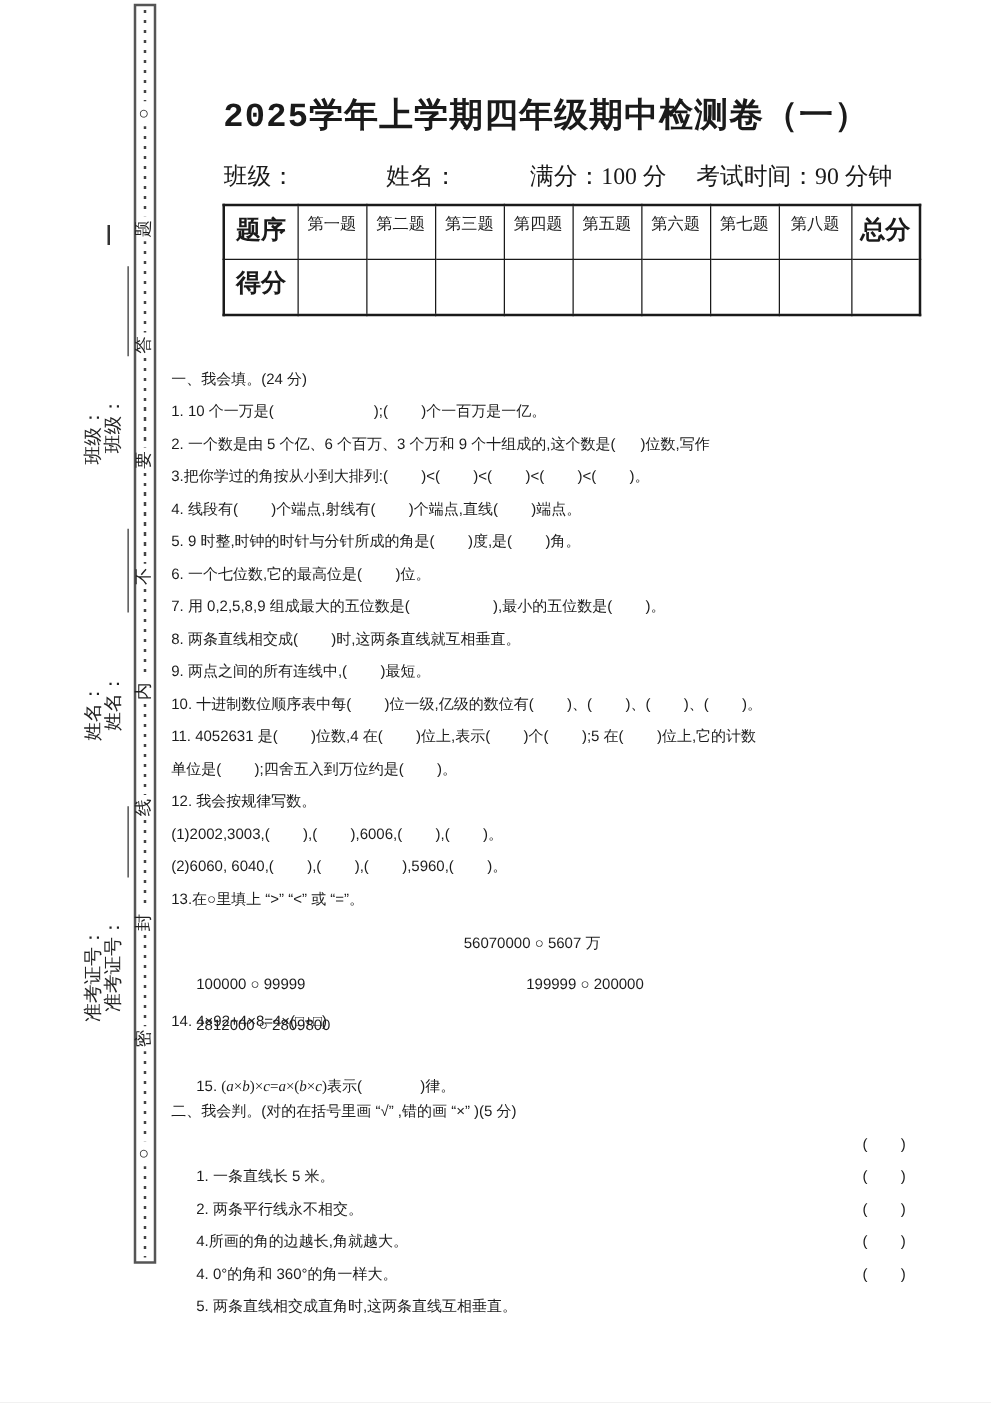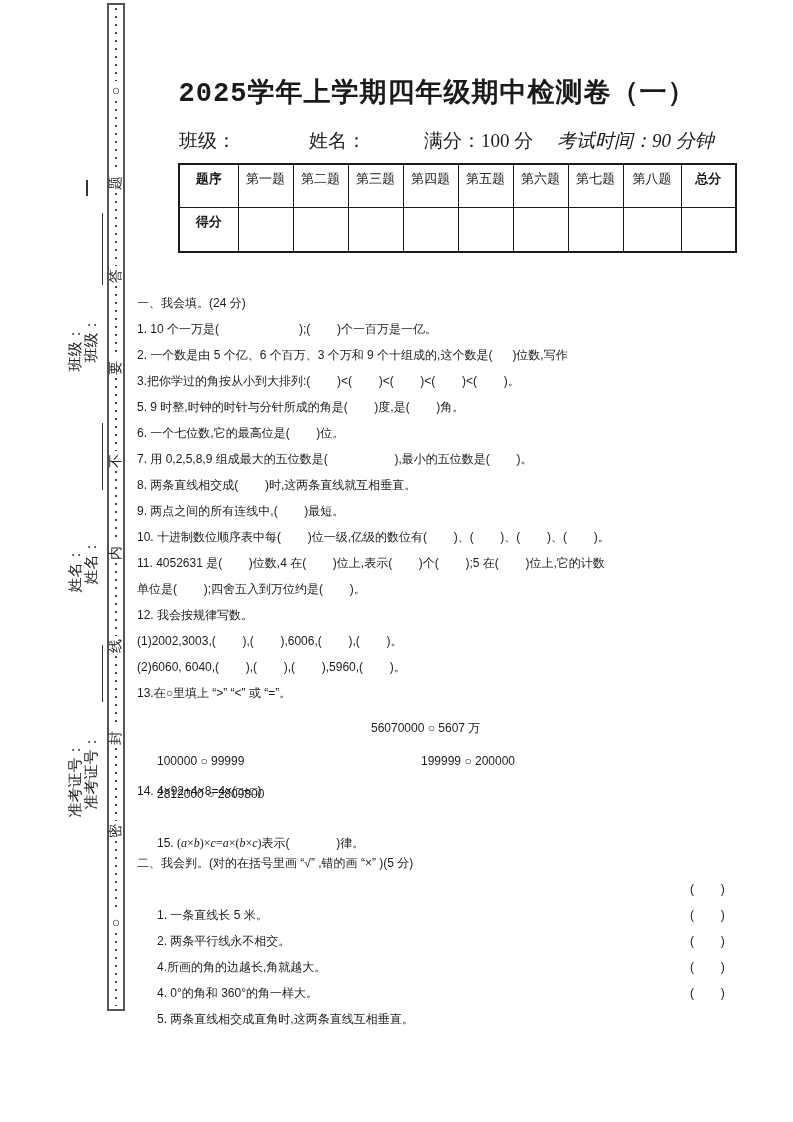--- a/index.html
+++ b/index.html
@@ -19,27 +19,27 @@
   .vline{position:absolute;width:1px;background:#333;}
   .vdash{position:absolute;left:86px;top:180px;width:1.5px;height:16px;background:#333;}
 
   
   .title{position:absolute;left:137px;top:74px;width:600px;text-align:center;
          font-family:Liberation Mono, monospace;font-weight:bold;font-size:27px;
          letter-spacing:1px;white-space:nowrap;}
   .info-row{position:absolute;left:137px;top:128px;width:640px;height:26px;
             font-family:"Liberation Serif",serif;font-size:19px;}
   .info-row span{position:absolute;top:0;white-space:pre;}
-  .info-class{left:42px;} .info-name{left:172px;} .info-score{left:287px;} .info-time{left:420px;font-style:italic;}
+  .info-class{left:42px;} .info-name{left:172px;} .info-score{left:287px;} .info-time{left:420px;}
 
   
   table.score{position:absolute;left:178px;top:163px;border-collapse:collapse;
               table-layout:fixed;border:2px solid #1a1a1a;}
   table.score td{border:1px solid #1a1a1a;vertical-align:top;padding:5px 0 0 0;text-align:center;}
-  td.big{font-weight:bold;font-size:13px;font-family:"Liberation Sans",sans-serif;}
+  td.big{font-weight:bold;font-size:20px;font-family:"Liberation Sans",sans-serif;}
   td.small{font-family:"Liberation Serif",serif;font-size:13px;color:#222;padding-top:8px;}
   tr.r1 td{height:37px;} tr.r2 td{height:38px;}
 
   
   .content{position:absolute;left:137px;top:290px;width:640px;font-size:12px;
            font-weight:500;color:#1c1c1c;}
   .q-line{height:26px;line-height:26px;white-space:pre;}
   .cmp-row{position:relative;height:33px;line-height:33px;white-space:pre;}
   .cmp-row .cmp-right{position:absolute;top:0;}
   .cmp1{margin-top:6px;} .cmp1 .cmp-right{left:234px;} .cmp2 .cmp-right{left:284px;}
@@ -140,20 +140,21 @@
       <td></td>
     </tr>
   </tbody>
     </table>
 
   <div class="content">
     <div class="q-line">一、我会填。(24 分)</div>
     <div class="q-line">1. 10 个一万是(                        );(        )个一百万是一亿。</div>
     <div class="q-line">2. 一个数是由 5 个亿、6 个百万、3 个万和 9 个十组成的,这个数是(      )位数,写作</div>
     <div class="q-line">3.把你学过的角按从小到大排列:(        )&lt;(        )&lt;(        )&lt;(        )&lt;(        )。</div>
+    <div class="q-line">4. 线段有(        )个端点,射线有(        )个端点,直线(        )端点。</div>
     <div class="q-line">5. 9 时整,时钟的时针与分针所成的角是(        )度,是(        )角。</div>
     <div class="q-line">6. 一个七位数,它的最高位是(        )位。</div>
     <div class="q-line">7. 用 0,2,5,8,9 组成最大的五位数是(                    ),最小的五位数是(        )。</div>
     <div class="q-line">8. 两条直线相交成(        )时,这两条直线就互相垂直。</div>
     <div class="q-line">9. 两点之间的所有连线中,(        )最短。</div>
     <div class="q-line">10. 十进制数位顺序表中每(        )位一级,亿级的数位有(        )、(        )、(        )、(        )。</div>
     <div class="q-line">11. 4052631 是(        )位数,4 在(        )位上,表示(        )个(        );5 在(        )位上,它的计数</div>
     <div class="q-line">单位是(        );四舍五入到万位约是(        )。</div>
     <div class="q-line">12. 我会按规律写数。</div>
     <div class="q-line">(1)2002,3003,(        ),(        ),6006,(        ),(        )。</div>

